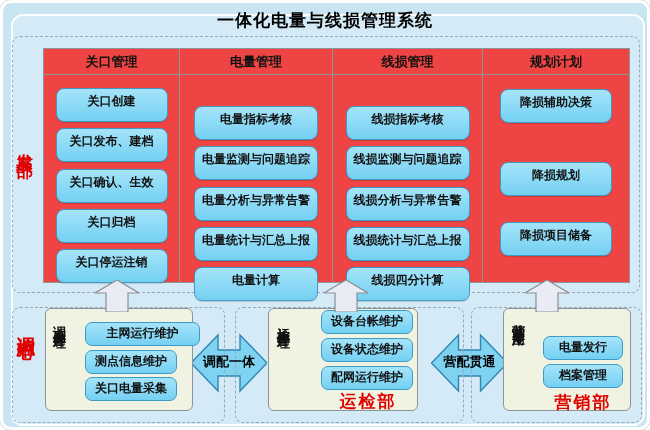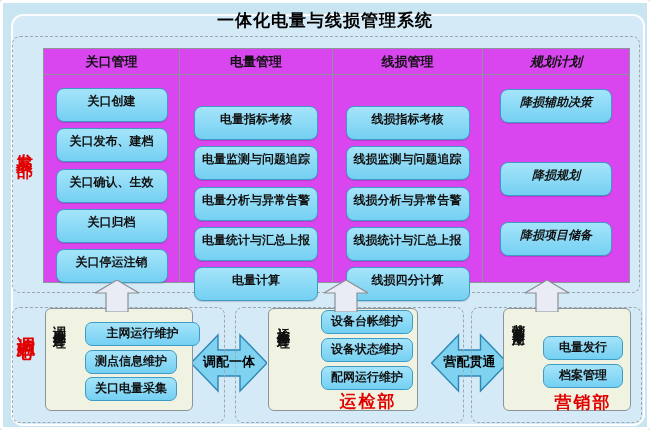--- a/index.html
+++ b/index.html
@@ -1,41 +1,41 @@
 <!DOCTYPE html>
 <html><head>
 <meta charset="utf-8">
 <style>
   html,body{margin:0;padding:0;background:#ffffff;font-family:"DejaVu Sans","Liberation Sans",sans-serif;}
   .canvas{position:relative;width:650px;height:430px;background:#c9e5f2;border:3px solid #ffffff;
-          box-sizing:border-box;border-radius:3px;outline:1px solid #d9d9d9;overflow:hidden;
+          box-sizing:border-box;border-radius:11px;outline:1px solid #d9d9d9;overflow:hidden;
           color:#111;}
   .inner-panel{position:absolute;left:8px;top:11px;width:630px;height:408px;background:#d4eaf6;
           border:2px solid rgba(255,255,255,.9);border-radius:12px;z-index:0;}
   .title{position:absolute;left:0;top:6px;width:100%;text-align:center;font-size:17px;font-weight:bold;
           letter-spacing:1px;z-index:6;color:#000;}
 
   .dashed-box{position:absolute;border:1px dashed #98a9b2;border-radius:8px;z-index:2;background:transparent;}
   .top-box{left:9px;top:33px;width:626px;height:255px;}
   .bl-box{left:9px;top:304px;width:211px;height:114px;}
   .bm-box{left:232px;top:304px;width:227px;height:114px;}
   .br-box{left:468px;top:304px;width:169px;height:114px;}
 
   .v-label{writing-mode:vertical-rl;text-orientation:upright;position:absolute;z-index:4;
            font-weight:bold;white-space:nowrap;}
   .red{color:#e00000;}
   .dev-label{left:11px;top:137px;font-size:17px;letter-spacing:4px;}
   .ctrl-label{left:11px;top:318px;font-size:18px;letter-spacing:2px;}
   .group-vlabel{font-size:13px;letter-spacing:2px;color:#111;}
 
-  .columns{position:absolute;left:40px;top:45px;width:587px;height:235px;background:#d946ef;
+  .columns{position:absolute;left:40px;top:45px;width:587px;height:235px;background:#ef4444;
            border:1px solid #8d9499;box-sizing:border-box;display:grid;
            grid-template-columns:136px 153px 150px 146px;z-index:3;}
   .col{position:relative;border-right:1px solid #8d9499;}
-  .col:last-child{border-right:none;font-style:italic;}
+  .col:last-child{border-right:none;}
   .col-header{height:25px;line-height:25px;text-align:center;font-weight:bold;font-size:13px;
            border-bottom:1px solid #8d9499;}
   .col-body{position:relative;height:208px;}
 
   .pill{position:absolute;left:50%;transform:translateX(-50%);height:34px;line-height:25px;
         border-radius:8px;background:linear-gradient(#a5e4fa,#74d0f2);border:1px solid #3e9bc6;
         font-weight:bold;font-size:12px;text-align:center;white-space:nowrap;box-sizing:border-box;
         box-shadow:0 1px 1px rgba(0,0,0,.15);}
   .w110{width:112px;} .w122{width:124px;margin-top:18px;}
 

